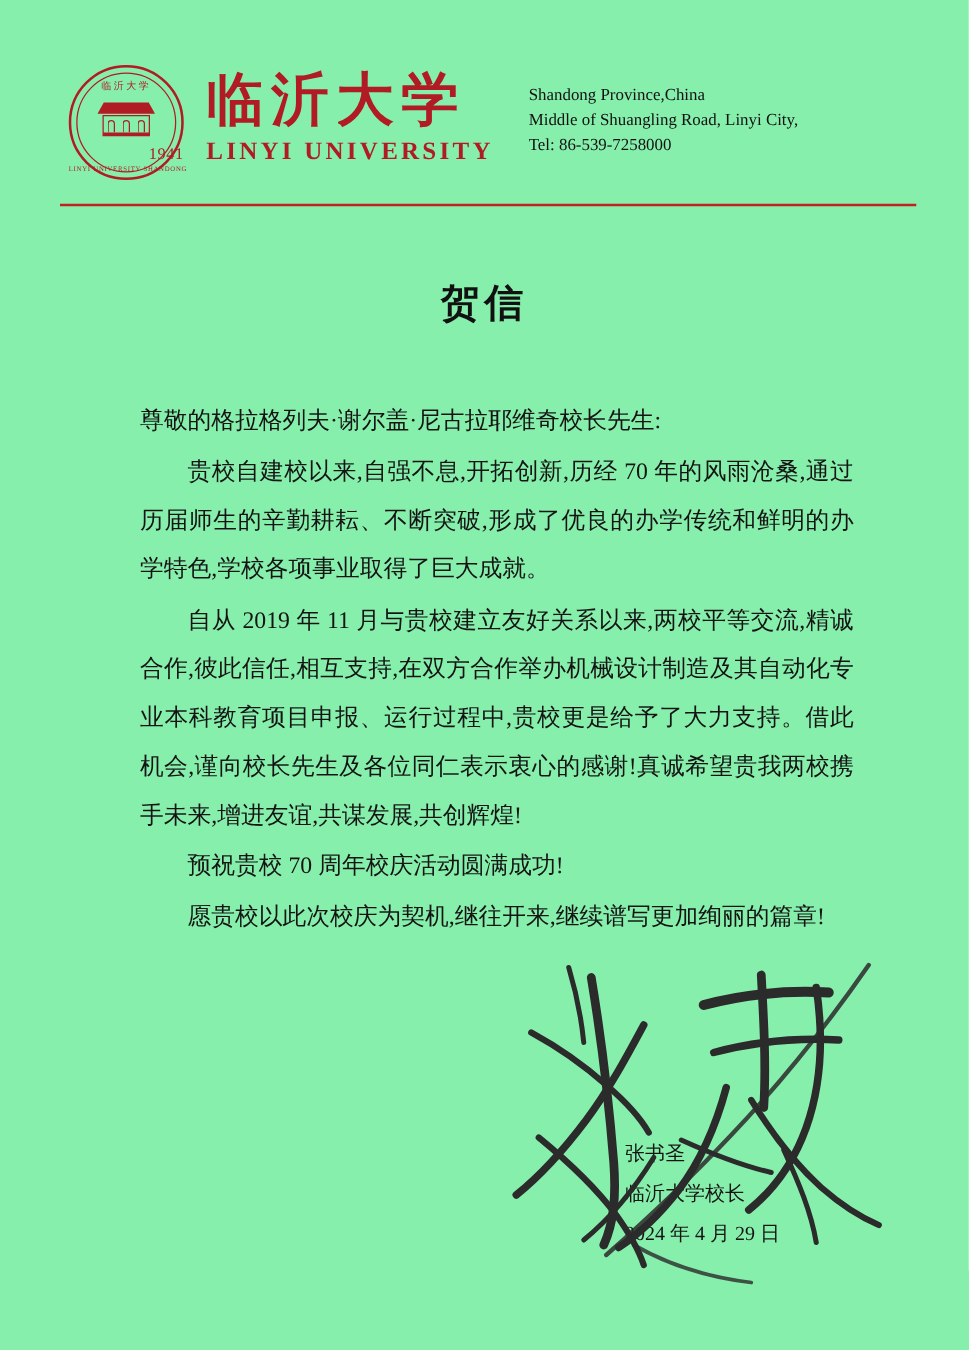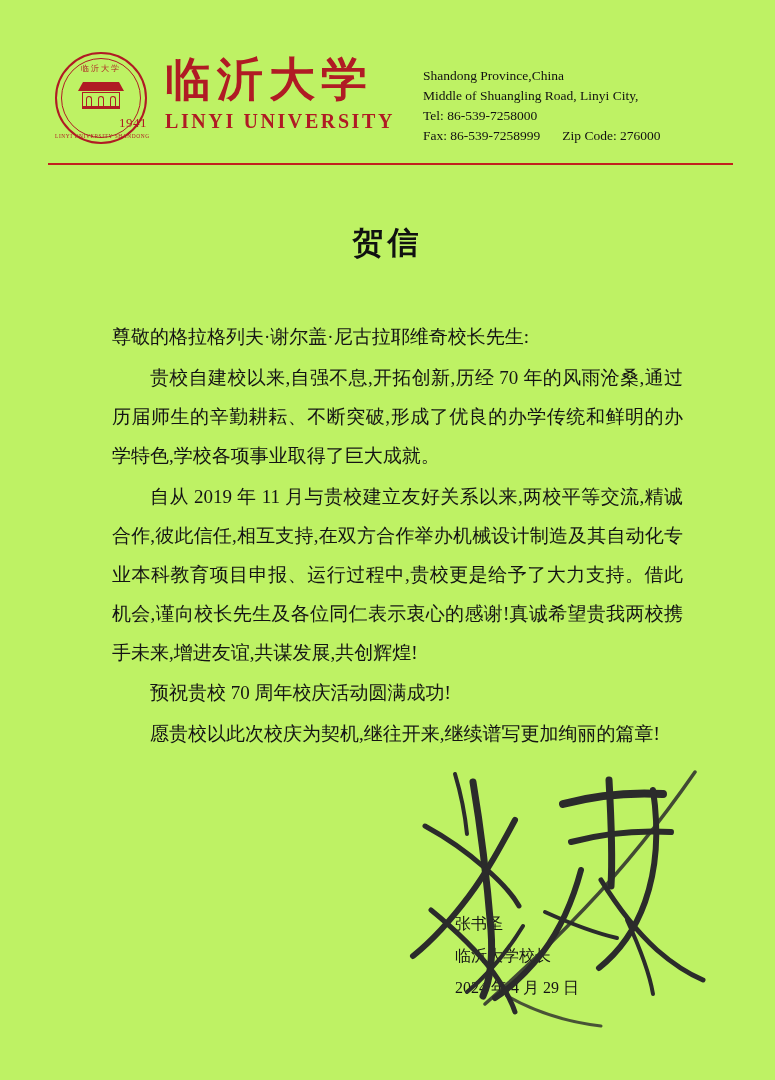--- a/index.html
+++ b/index.html
@@ -12,21 +12,21 @@
     height: 1080px;
     font-family: "Liberation Serif", serif;
     color: #1a1a1a;
     position: relative;
     overflow: hidden;
   }
 
   .page {
     position: absolute;
     inset: 0;
-    background: #bef264;
+    background: #86efac;
   }
 
   
   .letterhead {
     position: absolute;
     left: 55px;
     top: 52px;
     right: 48px;
     height: 105px;
     display: flex;
@@ -199,21 +199,21 @@
   
   .sign-block {
     position: absolute;
     left: 455px;
     top: 908px;
     font-family: "Liberation Serif", serif;
     font-size: 16px;
     line-height: 2.0;
     color: #141414;
   }
-  .sign-block .line { display: block; white-space: nowrap; }
+  .sign-block .line { display: block; white-space: nowrap; margin-left: 45px; }
 
   
   .signature-art {
     position: absolute;
     left: 395px;
     top: 760px;
     width: 340px;
     height: 280px;
     pointer-events: none;
   }
@@ -252,21 +252,20 @@
 
     <div class="wordmark">
       <div class="cn">临沂大学</div>
       <div class="en">LINYI UNIVERSITY</div>
     </div>
 
     <div class="contact">
       <span class="row">Shandong Province,China</span>
       <span class="row">Middle of Shuangling Road, Linyi City,</span>
       <span class="row">Tel:  86-539-7258000</span>
-      <span class="row"><span>Fax:  86-539-7258999</span><span class="gap"></span><span>Zip Code:  276000</span></span>
     </div>
   </div>
 
   <div class="rule"></div>
 
   <div class="doc-title">贺信</div>
 
   <div class="body-text">
     <p>尊敬的格拉格列夫·谢尔盖·尼古拉耶维奇校长先生:</p>
     <p class="indent">贵校自建校以来,自强不息,开拓创新,历经 70 年的风雨沧桑,通过历届师生的辛勤耕耘、不断突破,形成了优良的办学传统和鲜明的办学特色,学校各项事业取得了巨大成就。</p>

